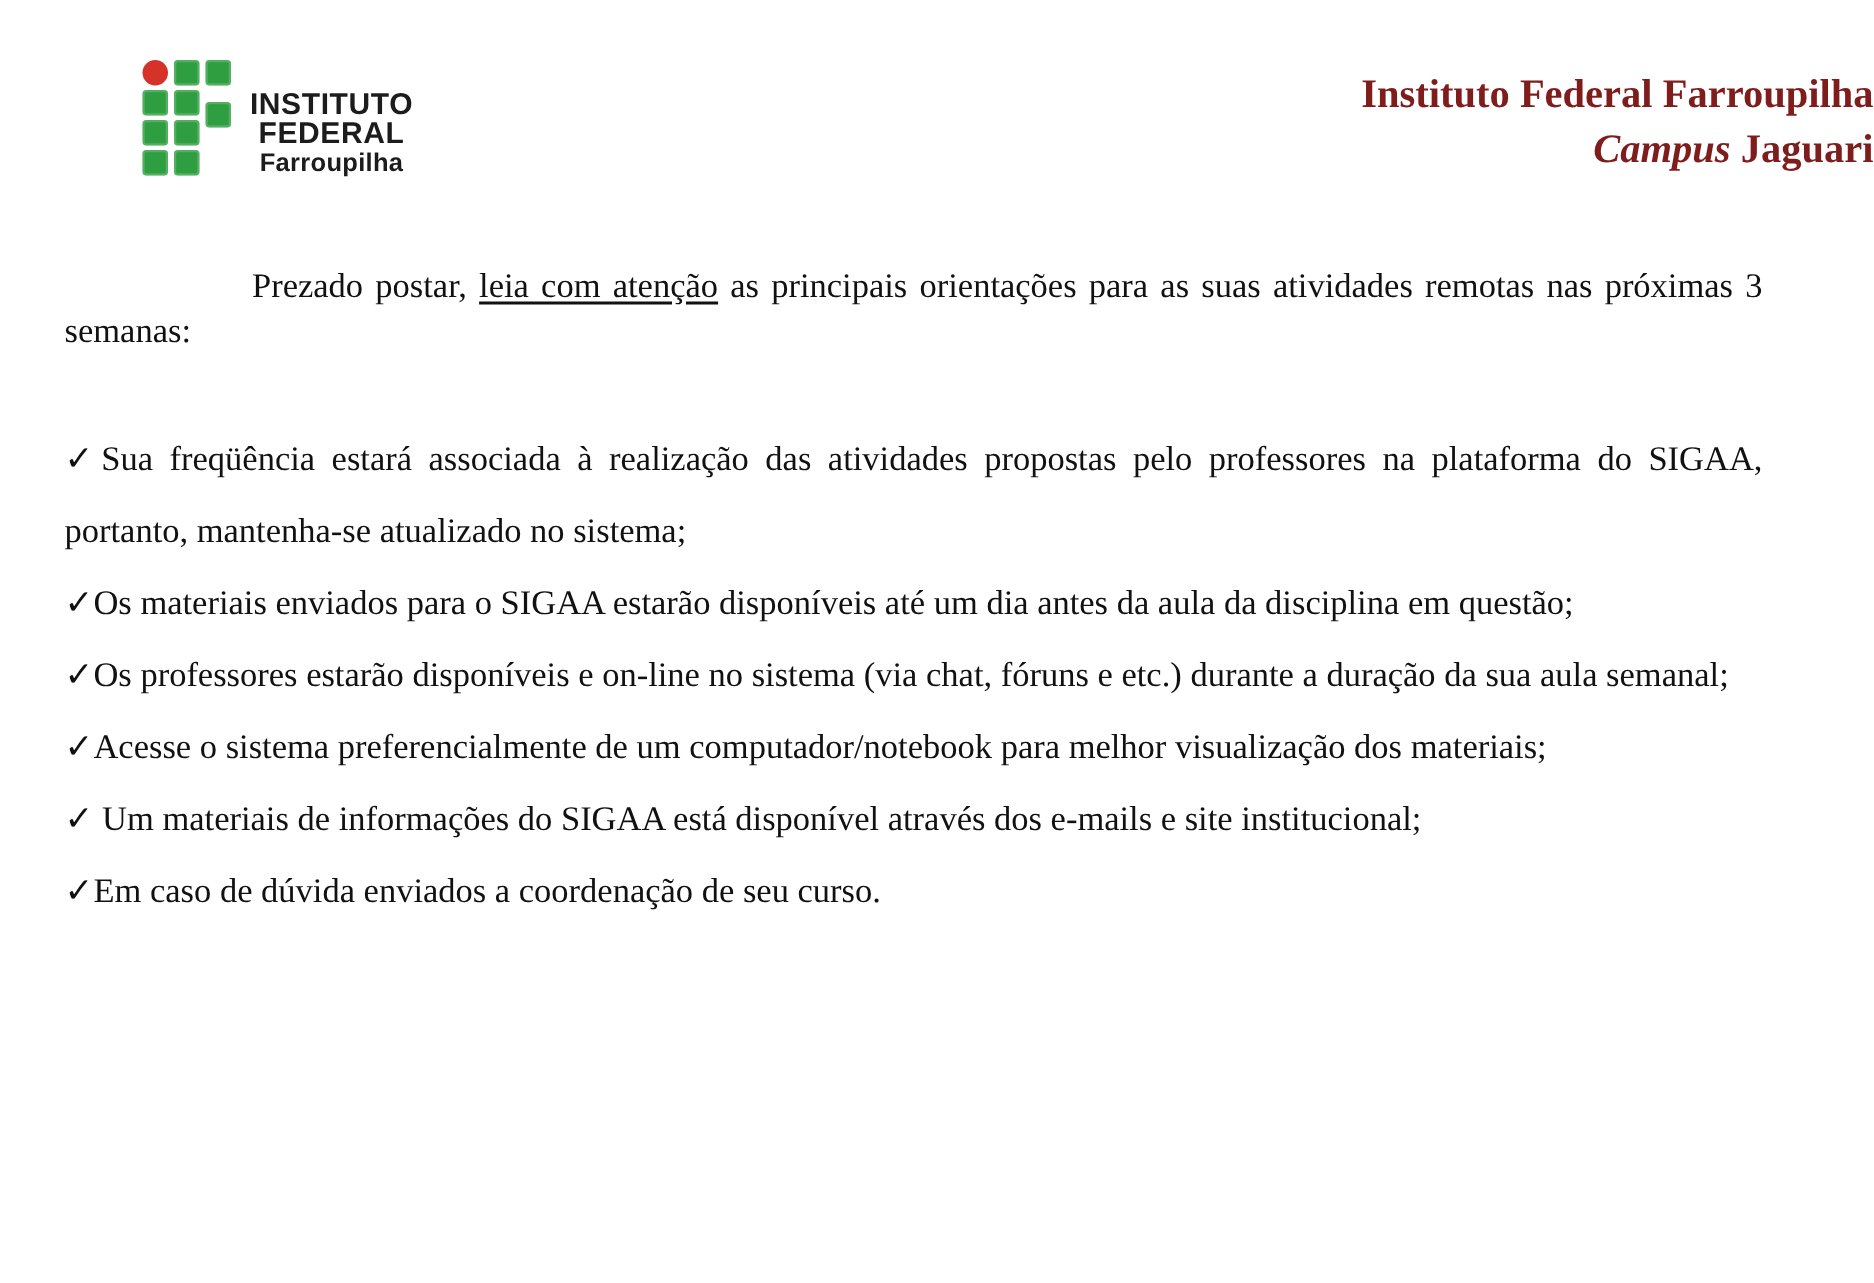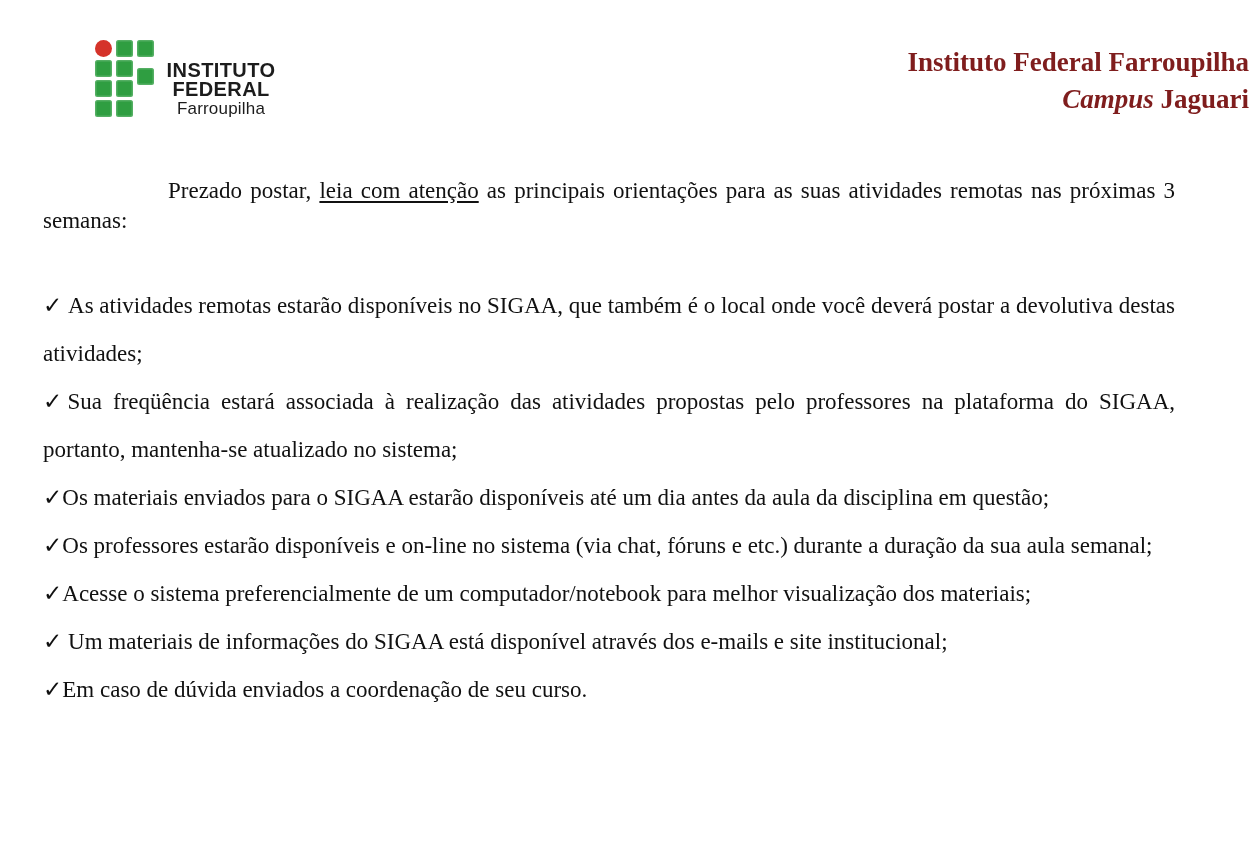--- a/index.html
+++ b/index.html
@@ -38,21 +38,21 @@
   }
   .logo-text {
     text-align: center;
     color: var(--logo-text, #1c1c1c);
     font-family: "Liberation Sans", "DejaVu Sans", sans-serif;
     margin-top: 6px;
     min-width: 116px;
   }
   .logo-text .lt1 { font-weight: 700; font-size: 20px; line-height: 19px; letter-spacing: 0.4px; }
   .logo-text .lt2 { font-weight: 700; font-size: 20px; line-height: 19px; letter-spacing: 0.4px; }
-  .logo-text .lt3 { font-weight: 400; font-size: 17px; line-height: 19px; letter-spacing: 0.2px; }
+  .logo-text .lt3 { font-weight: 700; font-size: 17px; line-height: 19px; letter-spacing: 0.2px; }
 
   
   .title-block {
     padding-top: 44px;
     text-align: right;
     font-weight: 700;
     font-size: 27px;
     line-height: 37px;
     color: #7f1d1d;
   }
@@ -111,21 +111,20 @@
     <div class="title-block">
       <h1>Instituto Federal Farroupilha</h1>
       <div class="subtitle"><em>Campus</em><span class="rest"> Jaguari</span></div>
     </div>
   </header>
 
   <main>
     <p class="intro"><span>Prezado postar, </span><span class="u">leia com atenção</span><span> as principais orientações para as suas atividades remotas nas próximas 3 semanas:</span></p>
 
     <div class="bullets">
-      <p><span class="marker">✓ </span><span>As atividades remotas estarão disponíveis no SIGAA, que também é o local onde você deverá postar a devolutiva destas atividades;</span></p>
       <p><span class="marker">✓</span><span>Sua freqüência estará associada à realização das atividades propostas pelo professores na plataforma do SIGAA, portanto, mantenha-se atualizado no sistema;</span></p>
       <p><span class="marker">✓</span><span>Os materiais enviados para o SIGAA estarão disponíveis até um dia antes da aula da disciplina em questão;</span></p>
       <p><span class="marker">✓</span><span>Os professores estarão disponíveis e on-line no sistema (via chat, fóruns e etc.) durante a duração da sua aula semanal;</span></p>
       <p><span class="marker">✓</span><span>Acesse o sistema preferencialmente de um computador/notebook para melhor visualização dos materiais;</span></p>
       <p><span class="marker">✓ </span><span>Um materiais de informações do SIGAA está disponível através dos e-mails e site institucional;</span></p>
       <p><span class="marker">✓</span><span>Em caso de dúvida enviados a coordenação de seu curso.</span></p>
     </div>
   </main>
 
 </div>

